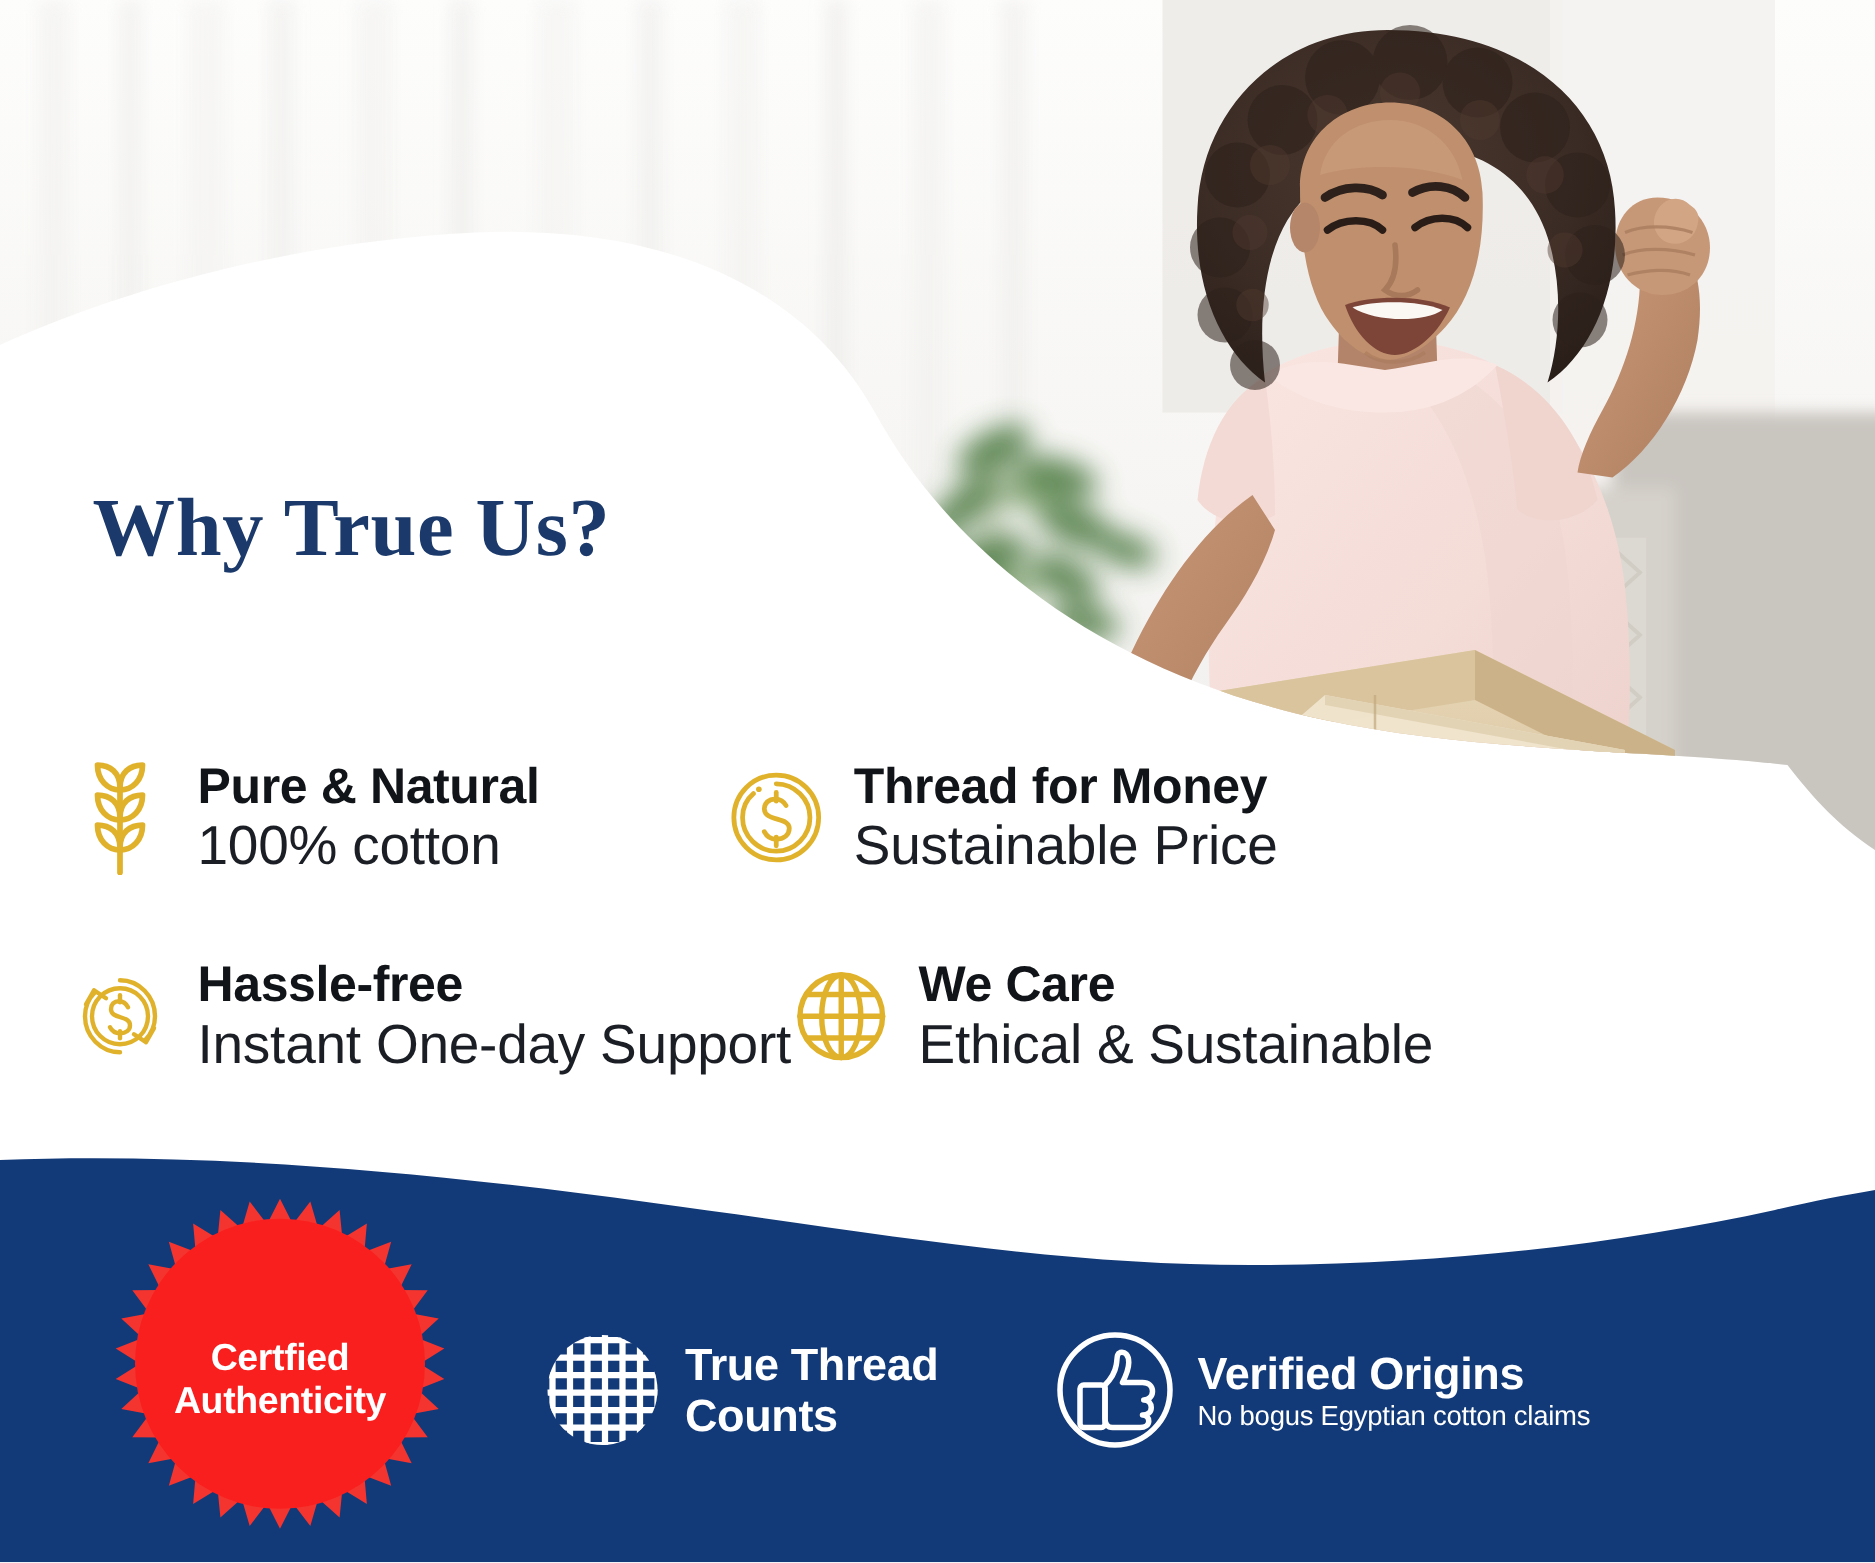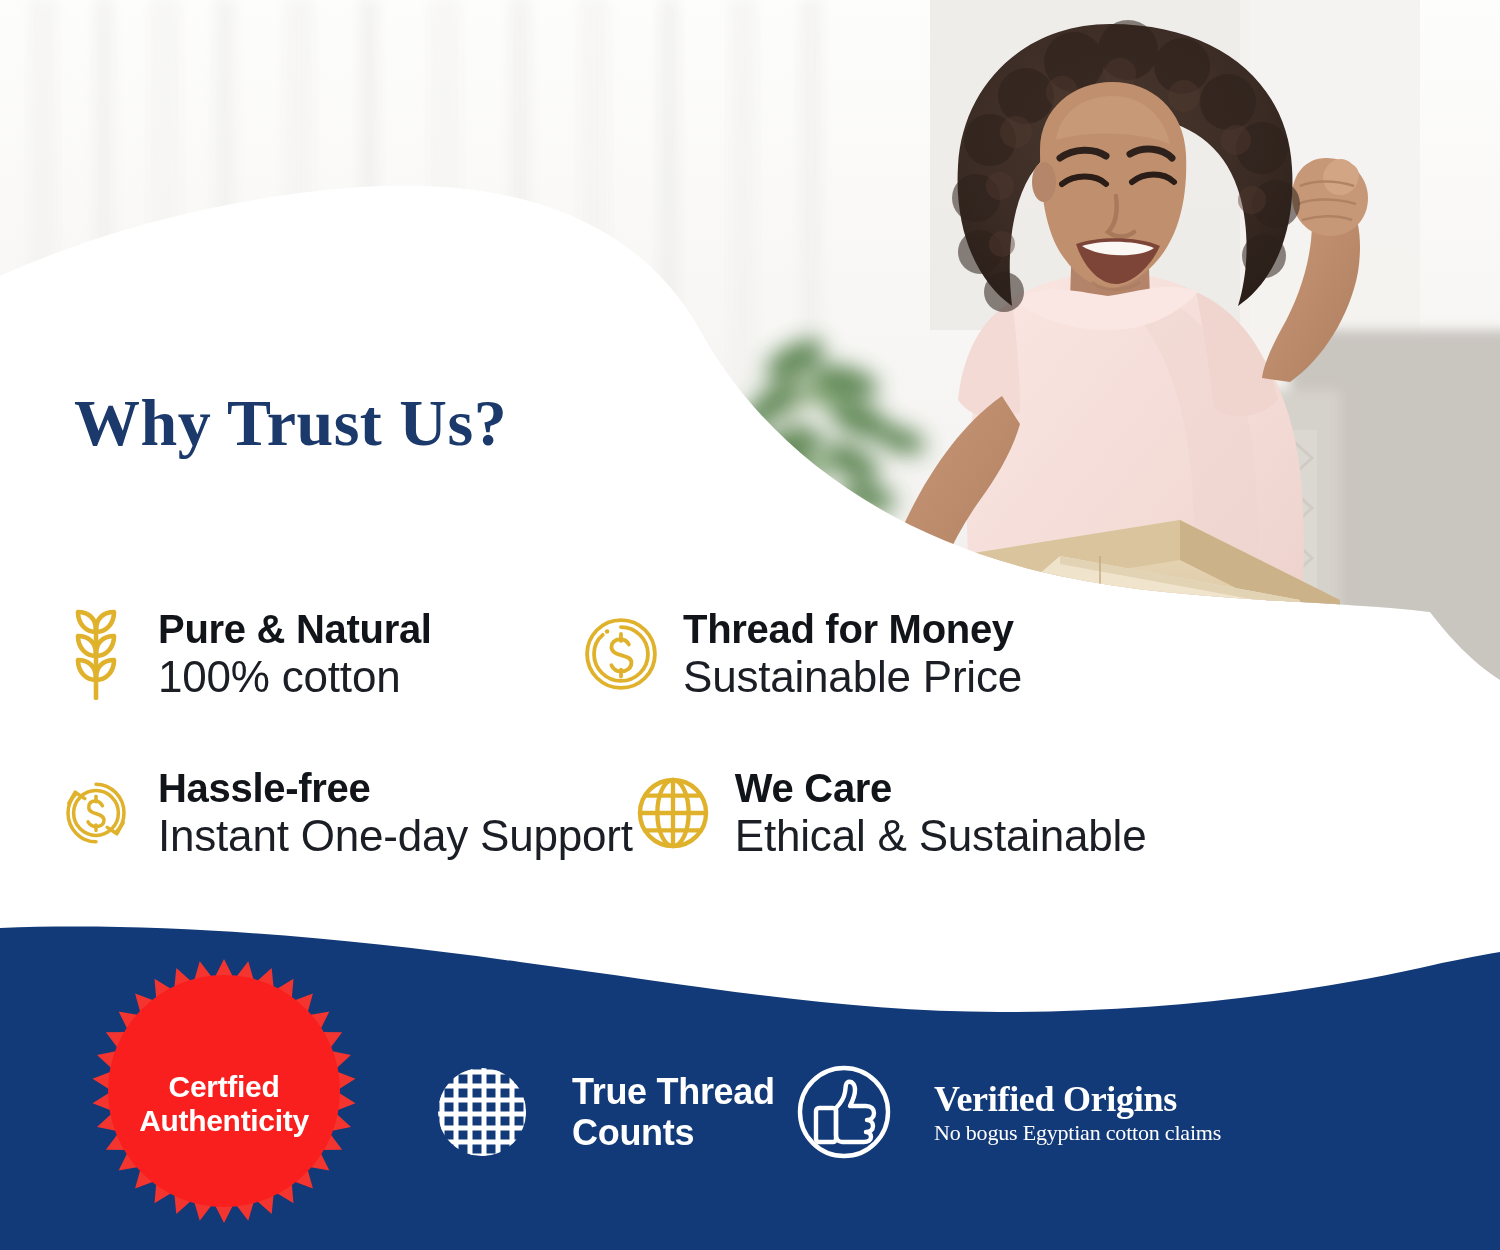--- a/index.html
+++ b/index.html
@@ -127,25 +127,25 @@
     line-height: 1.12;
     text-align: center;
     letter-spacing: -0.3px;
   }
 
   
   .banner-item {
     position: absolute;
     display: flex;
     align-items: center;
-    gap: 38px;
+    gap: 14px;
     justify-content: flex-end;
   }
   #banner-item-thread { left: 430px; top: 160px; }
-  #banner-item-origins { left: 792px; top: 160px; font-family: Liberation Serif, serif; }
+  #banner-item-origins { left: 840px; top: 160px; }
   .banner-icon {
     flex: 0 0 auto;
     width: 104px;
     height: 104px;
     display: flex;
     align-items: center;
     justify-content: center;
   }
   .banner-text { line-height: 1.08; color: #ffffff; }
   .banner-title {
@@ -388,21 +388,21 @@
             <path d="M1000,578 L1000,680"></path>
             <path d="M1100,556 L1100,680"></path>
           </g>
         </g>
 
         <path d="M0,470 C260,520 560,600 900,650 C1120,682 1320,690 1500,690 L1500,690 L0,690 Z" fill="#ffffff" opacity="0.18"></path>
       </g>
     </svg>
   </div>
 
-  <div id="page-title">Why Trust Us?</div>
+  <div id="page-title">Why True Us?</div>
 
   <div id="features">
 
     <div class="feature-row row-1">
 
       <div class="feature col-a">
         <div class="feature-icon">
           <svg viewBox="0 0 72 92" width="72" height="92">
             <g fill="none" stroke="#E0B22C" stroke-width="4.6" stroke-linecap="round" stroke-linejoin="round">
               <line x1="36" y1="16" x2="36" y2="90"></line>

